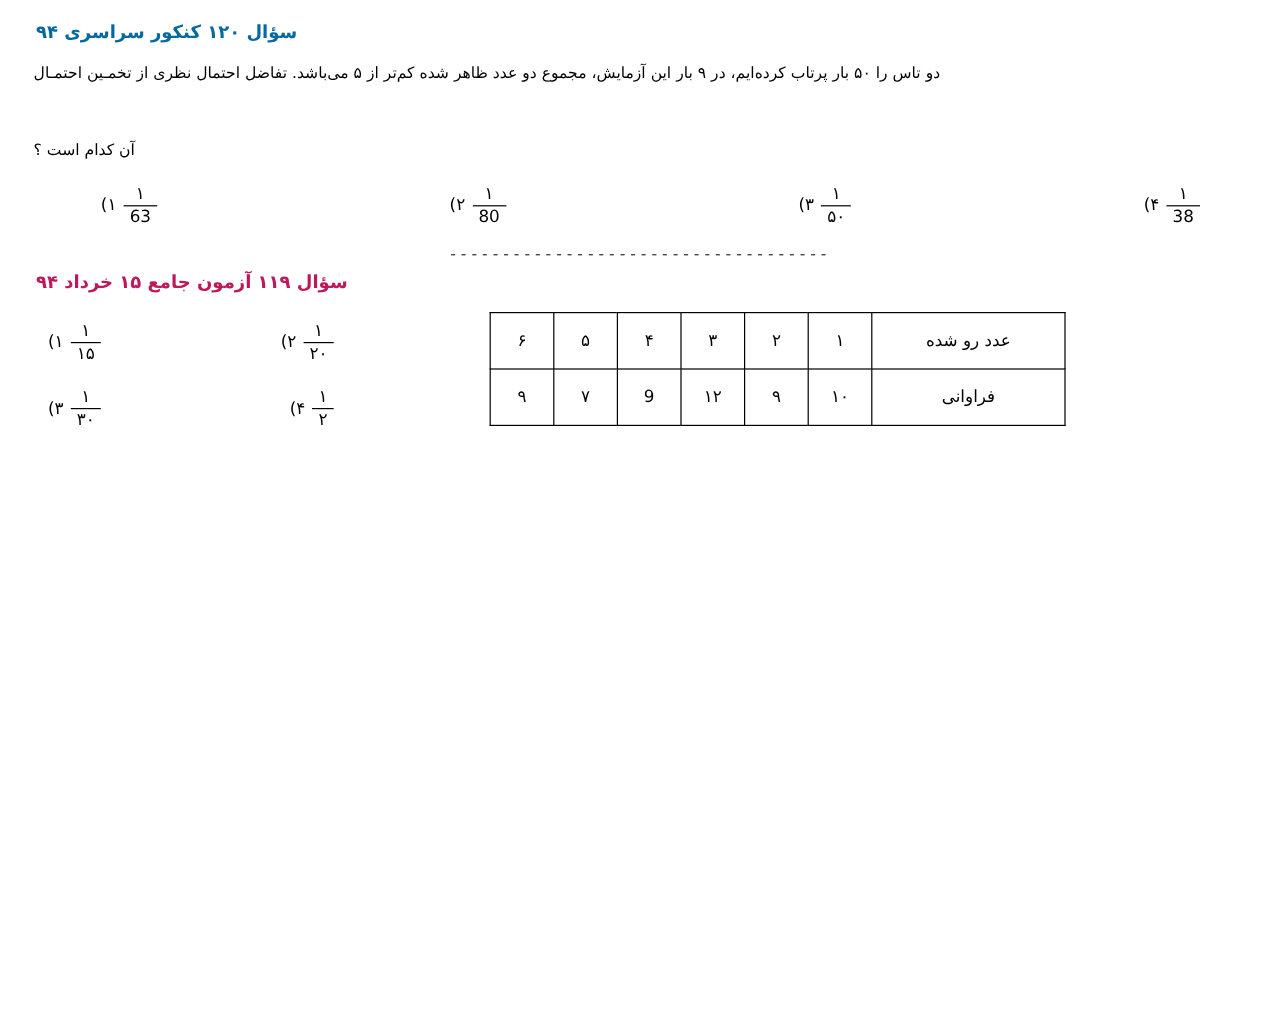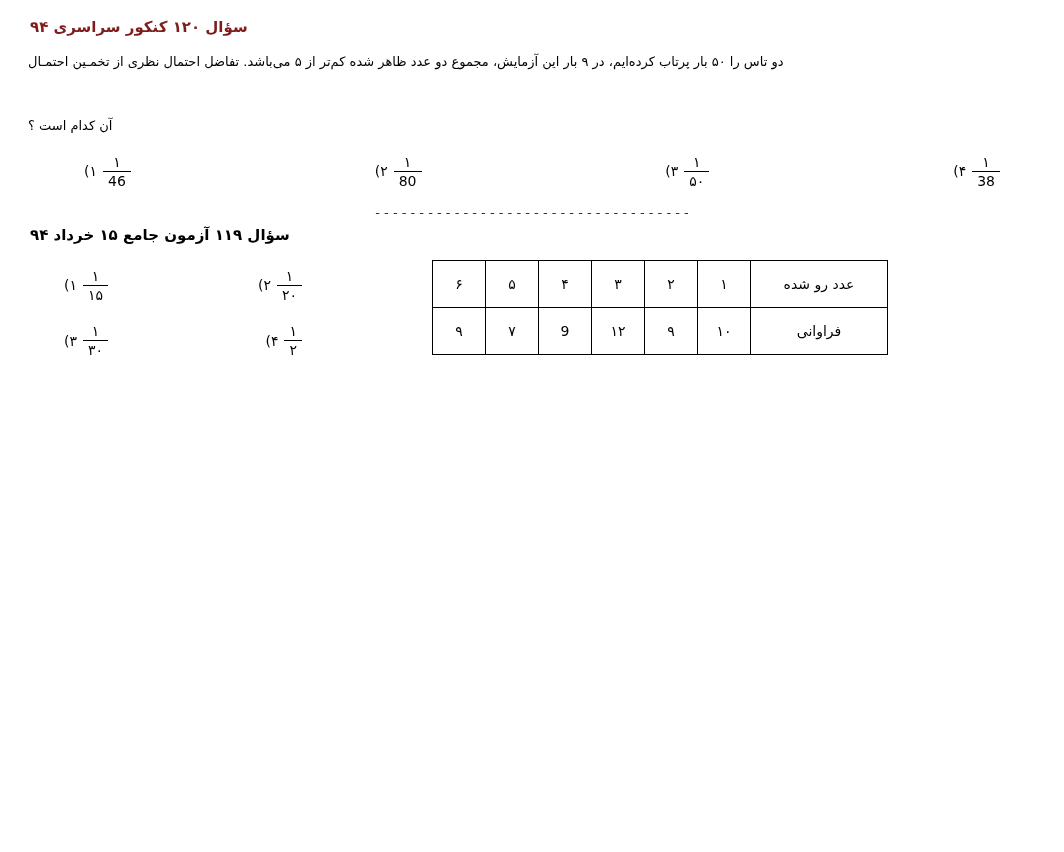--- a/index.html
+++ b/index.html
@@ -24,22 +24,22 @@
   }
 
   .q-header {
     font-size: 15px;
     font-weight: bold;
     text-align: left;
     direction: rtl;
     margin: 0 0 12px 0;
     padding-left: 6px;
   }
-  .q-header.blue { color: #7f1d1d; }
-  .q-header.green { color: #000000; }
+  .q-header.blue { color: #0369a1; }
+  .q-header.green { color: #be185d; }
 
   .q-body {
     font-size: 13px;
     line-height: 2.1;
     text-align: justify;
     text-align-last: left;
     direction: rtl;
     margin: 0;
     padding: 0 4px;
   }
@@ -109,21 +109,21 @@
   table.freq td {
     border: 1px solid #000;
     height: 46px;
     text-align: center;
     vertical-align: middle;
     font-size: 14px;
     padding: 0 10px;
   }
   table.freq td.rowhead {
     min-width: 108px;
-    padding: 0 14px;
+    padding: 0 26px;
   }
   table.freq td.cell {
     min-width: 32px;
   }
 
   .options-grid {
     display: grid;
     grid-template-columns: auto auto;
     column-gap: 150px;
     row-gap: 20px;
@@ -143,21 +143,21 @@
 
     <div class="q-body">
       <span>دو تاس را ۵۰ بار پرتاب کرده‌ایم، در ۹ بار این آزمایش، مجموع دو عدد ظاهر شده کم‌تر از ۵ می‌باشد. تفاضل احتمال نظری از تخمـین احتمـال</span>
       <span class="line2">آن کدام است ؟</span>
     </div>
 
     <div class="options-row">
       <div class="option">
         <span class="frac">
           <span class="num">۱</span>
-          <span class="den">46</span>
+          <span class="den">63</span>
         </span>
         <span class="opt-label">۱)</span>
       </div>
       <div class="option">
         <span class="frac">
           <span class="num">۱</span>
           <span class="den">80</span>
         </span>
         <span class="opt-label">۲)</span>
       </div>

